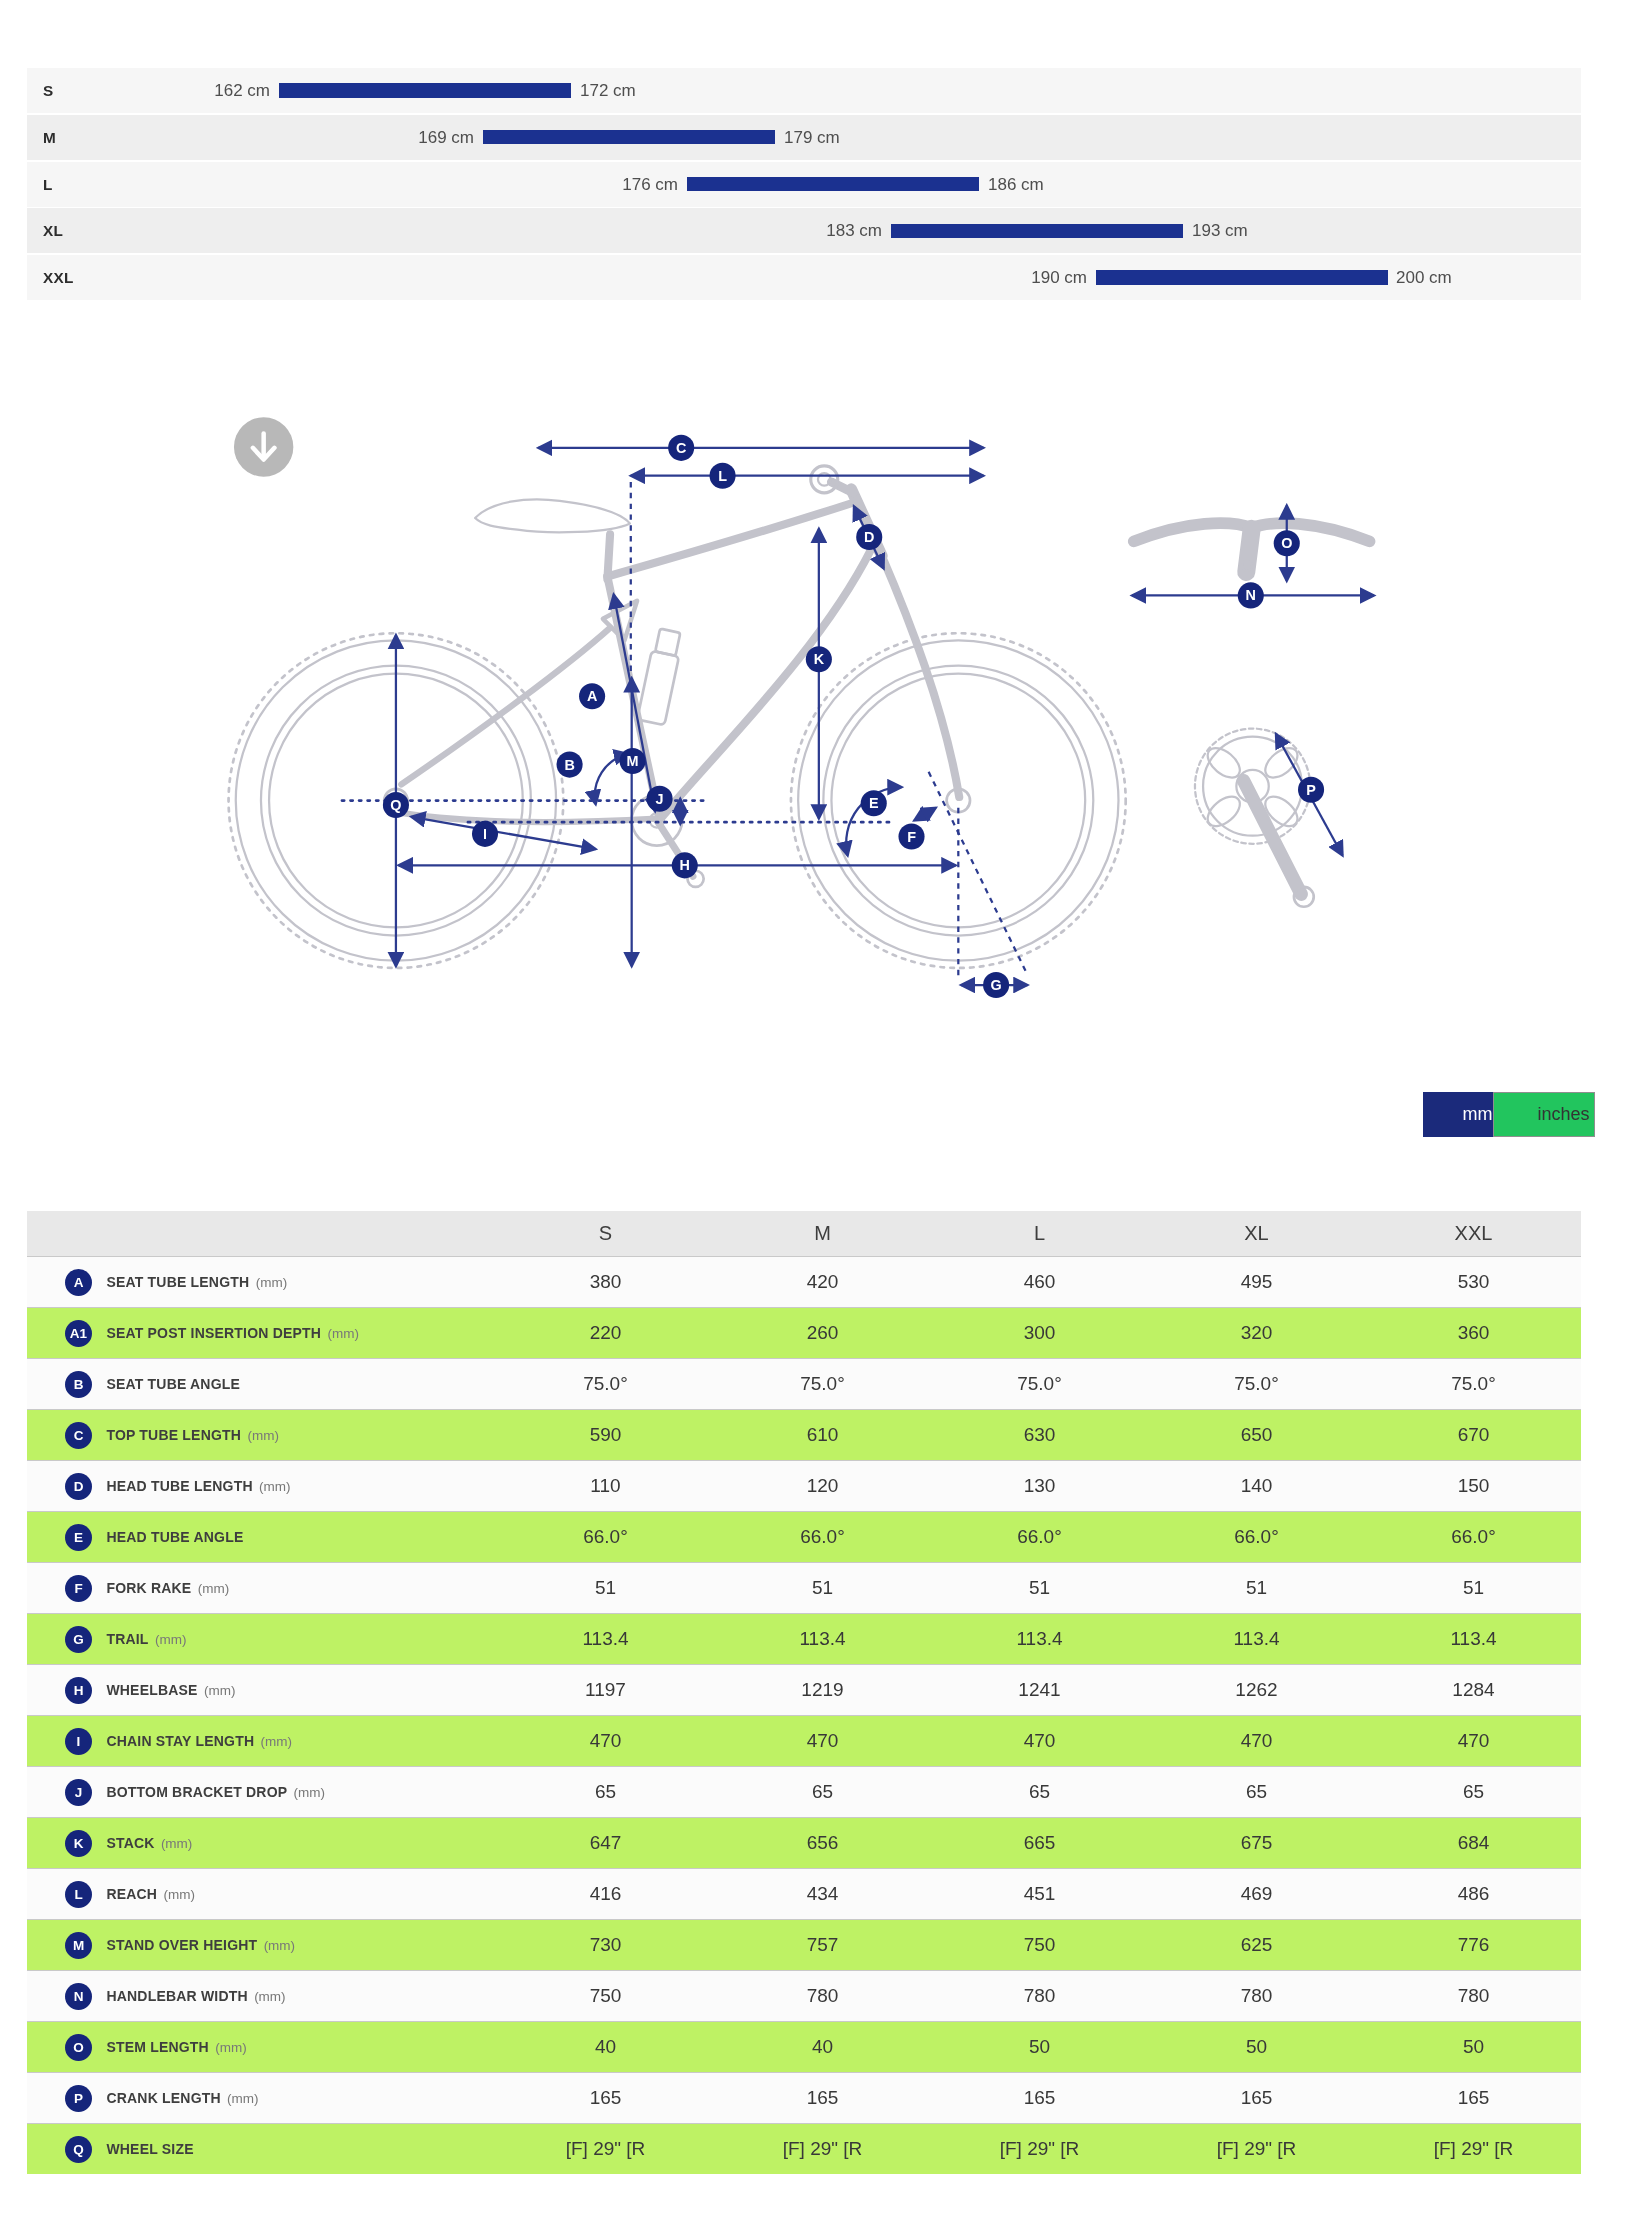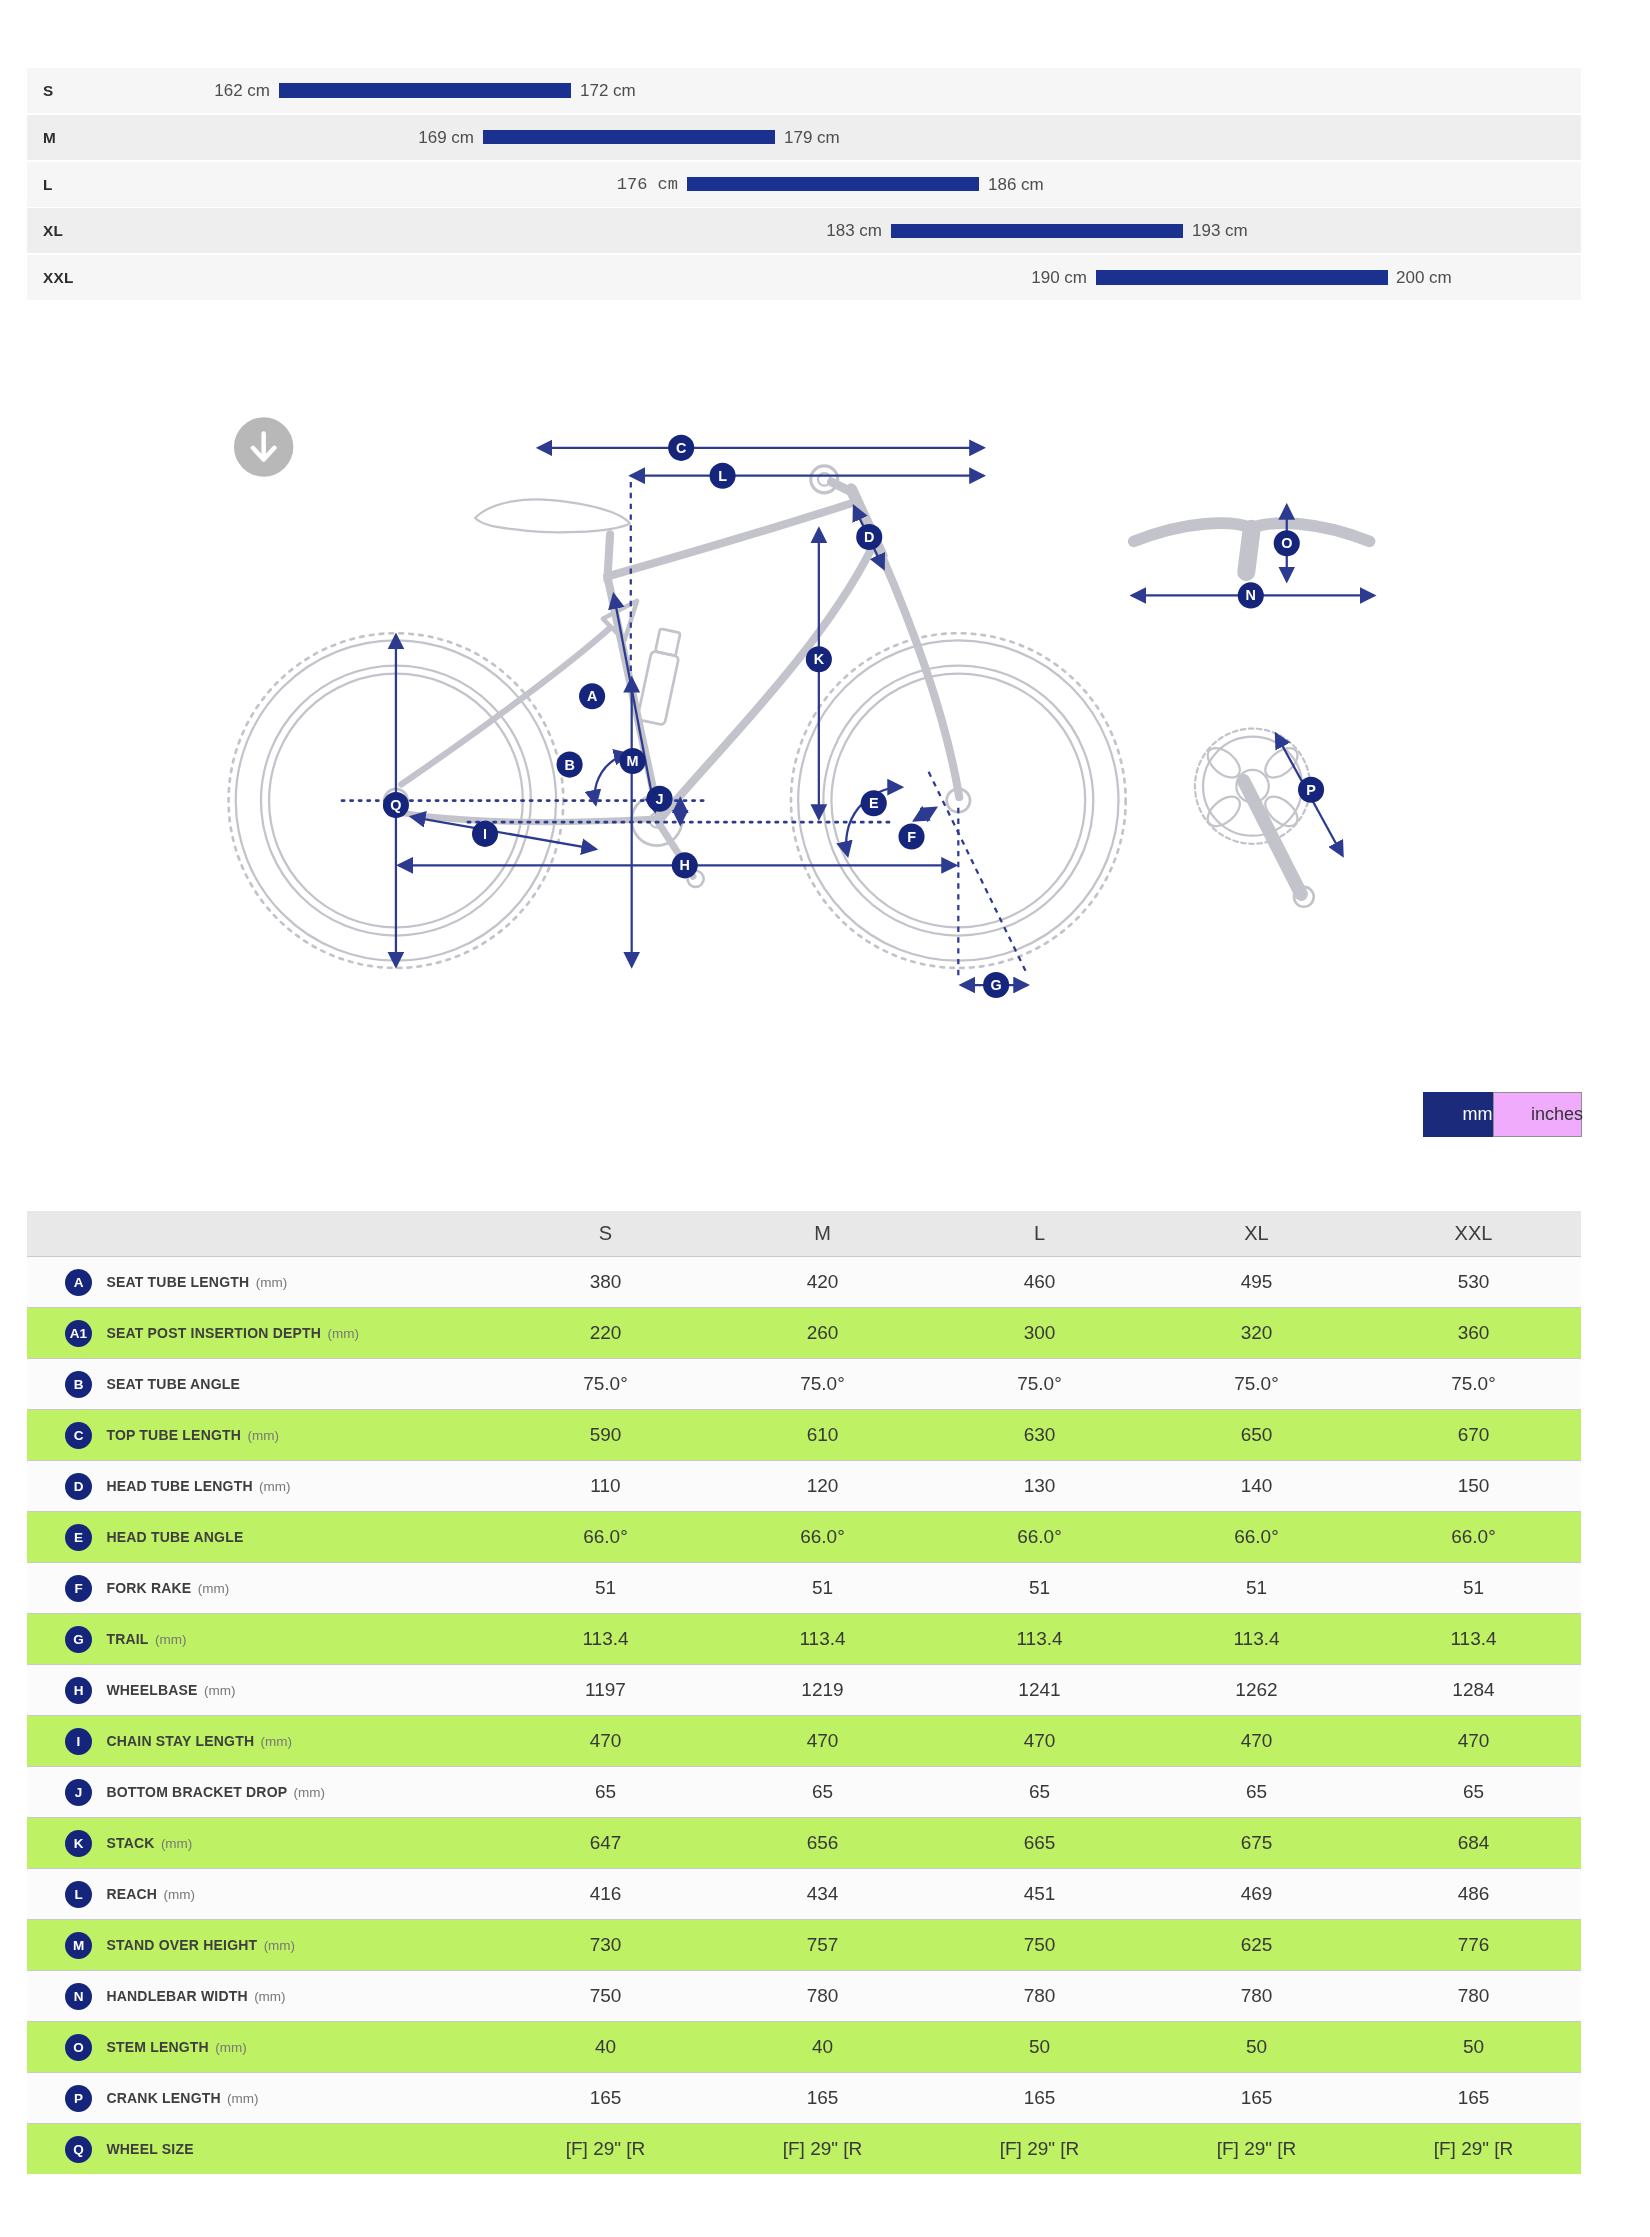--- a/index.html
+++ b/index.html
@@ -28,21 +28,21 @@
   .meas{stroke:#2c3b8f;stroke-width:2.5;fill:none;}
   .dash{stroke:#2c3b8f;stroke-width:2.5;fill:none;stroke-dasharray:6 6;}
   .dots{stroke:#2c3b8f;stroke-width:3;fill:none;stroke-dasharray:2.5 7;stroke-linecap:round;}
   
   #unit-toggle{position:absolute;left:1423px;top:1092px;display:flex;height:45px;}
   #unit-toggle .seg{
     height:45px;display:flex;align-items:center;justify-content:center;
     font-size:18px;cursor:pointer;box-sizing:border-box;padding-left:39px;
   }
   #seg-mm{width:70px;background:#1b2a7b;color:#fff;}
-  #seg-inches{width:89px;background:#f0abfc;color:#333;border:0.9px solid #8f8f8f;}
+  #seg-inches{width:102px;background:#22c55e;color:#333;border:0.9px solid #8f8f8f;}
   
   #geo-table{position:absolute;left:27px;top:1211px;width:1554px;}
   .trow{display:grid;grid-template-columns:470px repeat(5,217px);align-items:center;}
   .trow.head{height:45px;background:#e8e8e8;}
   .trow.body{height:50px;border-top:1.8px solid #c9c9c9;}
   .trow.body.even{background:#bef264;}
   .trow.body.odd{background:#fbfbfb;}
   .col-h{font-size:20px;color:#3e3e3e;text-align:center;}
   .cell{font-size:19px;color:#383838;text-align:center;white-space:nowrap;}
   .labelcell{display:flex;align-items:center;padding-left:38px;}
@@ -65,21 +65,21 @@
       <span class="hmax" style="left: 553px;">172 cm</span>
     </div>
     <div class="hrow even">
       <span class="size-label">M</span>
       <span class="hmin" style="left: 339px;">169 cm</span>
       <div class="hbar" style="left: 456px; width: 292px;"></div>
       <span class="hmax" style="left: 757px;">179 cm</span>
     </div>
     <div class="hrow odd">
       <span class="size-label">L</span>
-      <span class="hmin" style="left: 543px; font-family: Liberation Mono, monospace;">176 cm</span>
+      <span class="hmin" style="left: 543px;">176 cm</span>
       <div class="hbar" style="left: 660px; width: 292px;"></div>
       <span class="hmax" style="left: 961px;">186 cm</span>
     </div>
     <div class="hrow even">
       <span class="size-label">XL</span>
       <span class="hmin" style="left: 747px;">183 cm</span>
       <div class="hbar" style="left: 864px; width: 292px;"></div>
       <span class="hmax" style="left: 1165px;">193 cm</span>
     </div>
     <div class="hrow odd">

